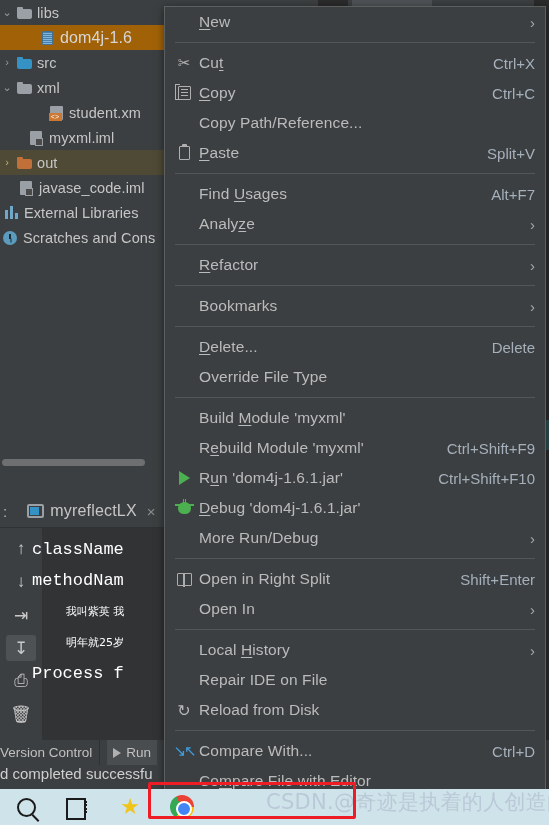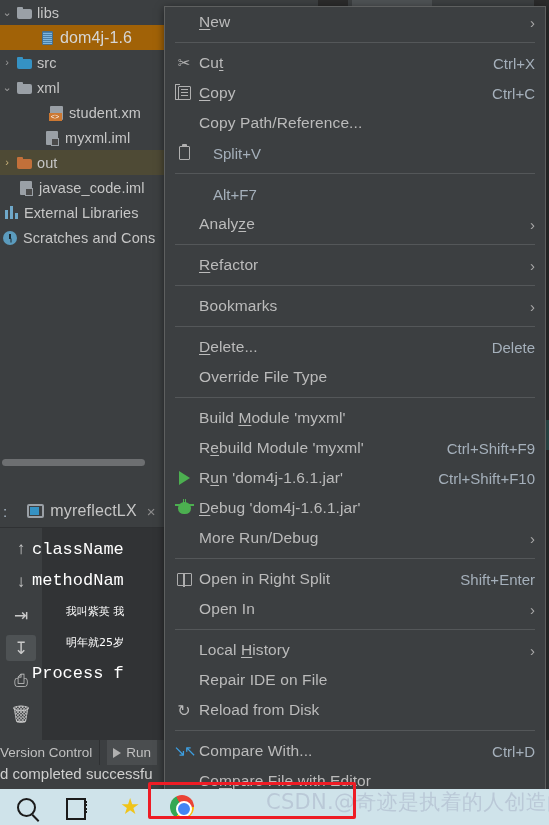--- a/index.html
+++ b/index.html
@@ -330,21 +330,21 @@
       <span class="tw-label">xml</span>
     </div>
 
     <div class="tree-row" style="padding-left:46px;">
       <span class="tw-icon">
           <span class="xml-ico"></span>
         </span>
       <span class="tw-label">student.xm</span>
     </div>
 
-    <div class="tree-row" style="padding-left:42px;">
+    <div class="tree-row" style="padding-left:26px;">
       <span class="tw-icon">
           <span class="iml-ico"></span>
         </span>
       <span class="tw-label">myxml.iml</span>
     </div>
 
     <div class="tree-row sel-olive">
       <span class="tw-arrow" style="color:#c8b27a">›</span>
       <span class="tw-icon">
           <span class="folder-ico orange"></span>
@@ -441,26 +441,28 @@
       <span class="acc">Ctrl+C</span>
     </div>
     <div class="mi">
       <span class="ico"></span>
       <span class="lbl">Copy Path/Reference...</span>
     </div>
     <div class="mi">
       <span class="ico">
           <span class="ic-paste"></span>
         </span>
+      <span class="lbl"><u>P</u>aste</span>
       <span class="acc">Split+V</span>
     </div>
     <div class="msep"></div>
 
     <div class="mi">
       <span class="ico"></span>
+      <span class="lbl">Find <u>U</u>sages</span>
       <span class="acc">Alt+F7</span>
     </div>
     <div class="mi">
       <span class="ico"></span>
       <span class="lbl">Analy<u>z</u>e</span>
       <span class="chev">›</span>
     </div>
     <div class="msep"></div>
 
     <div class="mi">

